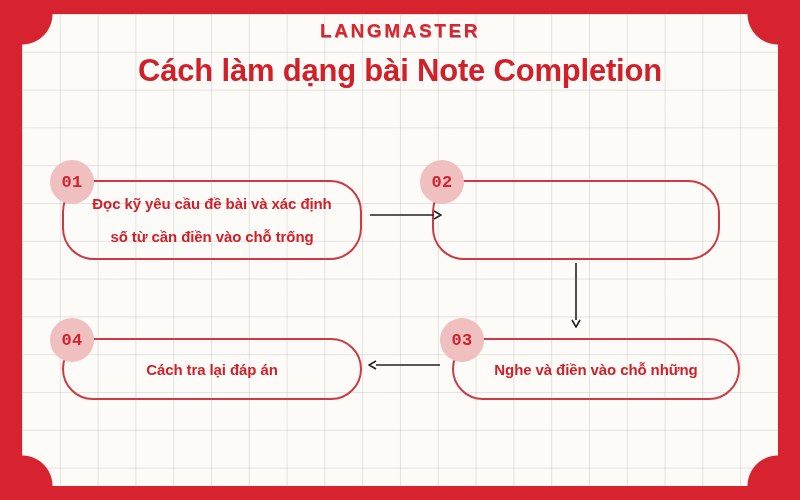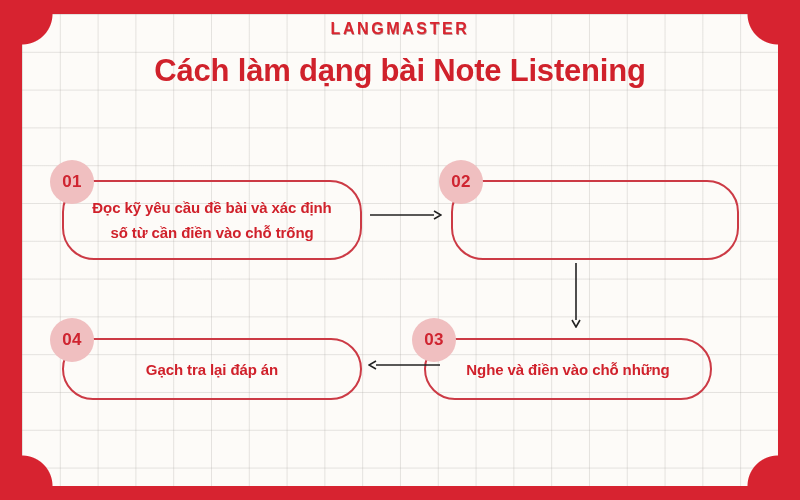--- a/index.html
+++ b/index.html
@@ -43,21 +43,21 @@
     mask-composite: intersect;
   }
 
   
   #logo {
     position: absolute;
     left: 0;
     top: 20px;
     width: 800px;
     text-align: center;
-    font-size: 16px;
+    font-size: 19px;
     font-weight: bold;
     letter-spacing: 2.6px;
     color: #d9252f;
     text-shadow: 0.5px 0.5px 0 rgba(120,10,15,0.45);
   }
 
   
   #heading {
     position: absolute;
     left: 0;
@@ -81,81 +81,82 @@
     display: flex;
     align-items: center;
     justify-content: center;
     text-align: center;
     padding: 6px 18px;
   }
   .step-text {
     color: #d0212b;
     font-size: 15px;
     font-weight: bold;
-    line-height: 25px;
+    line-height: 33px;
     letter-spacing: -0.1px;
   }
   .badge {
     position: absolute;
     left: -14px;
     top: -22px;
     width: 44px;
     height: 44px;
     border-radius: 50%;
     background: #f0bfc0;
     display: flex;
     align-items: center;
     justify-content: center;
     color: #cf2430;
     font-size: 17px;
     font-weight: bold;
     letter-spacing: 0.3px;
+    font-family: Liberation Mono, monospace;
   }
 
   #step1 { left: 62px;  top: 180px; width: 300px; height: 80px; }
-  #step2 { left: 451px; top: 180px; width: 288px; height: 80px; padding-left: 19px; }
-  #step3 { left: 424px; top: 338px; width: 288px; height: 62px; }
+  #step2 { left: 432px; top: 180px; width: 288px; height: 80px; padding-left: 19px; }
+  #step3 { left: 452px; top: 338px; width: 288px; height: 62px; }
   #step4 { left: 62px;  top: 338px; width: 300px; height: 62px; }
 
   
   .arrow { position: absolute; }
   #arrow-right { left: 368px; top: 205px; }
   #arrow-down  { left: 566px; top: 262px; }
   #arrow-left  { left: 368px; top: 355px; }
 </style>
 </head>
 <body>
 
 <div id="canvas">
 
   <div id="paper"></div>
 
   <div id="logo">LANGMASTER</div>
 
   <div id="heading">
-    <span class="line">Cách làm dạng bài Note Listening</span>
+    <span class="line">Cách làm dạng bài Note Completion</span>
   </div>
 
   <div class="step" id="step1">
     <div class="badge">01</div>
     <div class="step-text">Đọc kỹ yêu cầu đề bài và xác định số từ cần điền vào chỗ trống</div>
   </div>
 
   <div class="step" id="step2">
     <div class="badge">02</div>
   </div>
 
   <div class="step" id="step3">
     <div class="badge">03</div>
     <div class="step-text">Nghe và điền vào chỗ những</div>
   </div>
 
   <div class="step" id="step4">
     <div class="badge">04</div>
-    <div class="step-text">Gạch tra lại đáp án</div>
+    <div class="step-text">Cách tra lại đáp án</div>
   </div>
 
   <svg class="arrow" id="arrow-right" width="74" height="20" viewBox="0 0 74 20">
     <line x1="2" y1="10" x2="66" y2="10" stroke="#222222" stroke-width="1.6"></line>
     <path d="M66 6 L73 10 L66 14" fill="none" stroke="#222222" stroke-width="1.6"></path>
   </svg>
 
   <svg class="arrow" id="arrow-down" width="20" height="66" viewBox="0 0 20 66">
     <line x1="10" y1="1" x2="10" y2="58" stroke="#222222" stroke-width="1.6"></line>
     <path d="M6 58 L10 65 L14 58" fill="none" stroke="#222222" stroke-width="1.6"></path>

